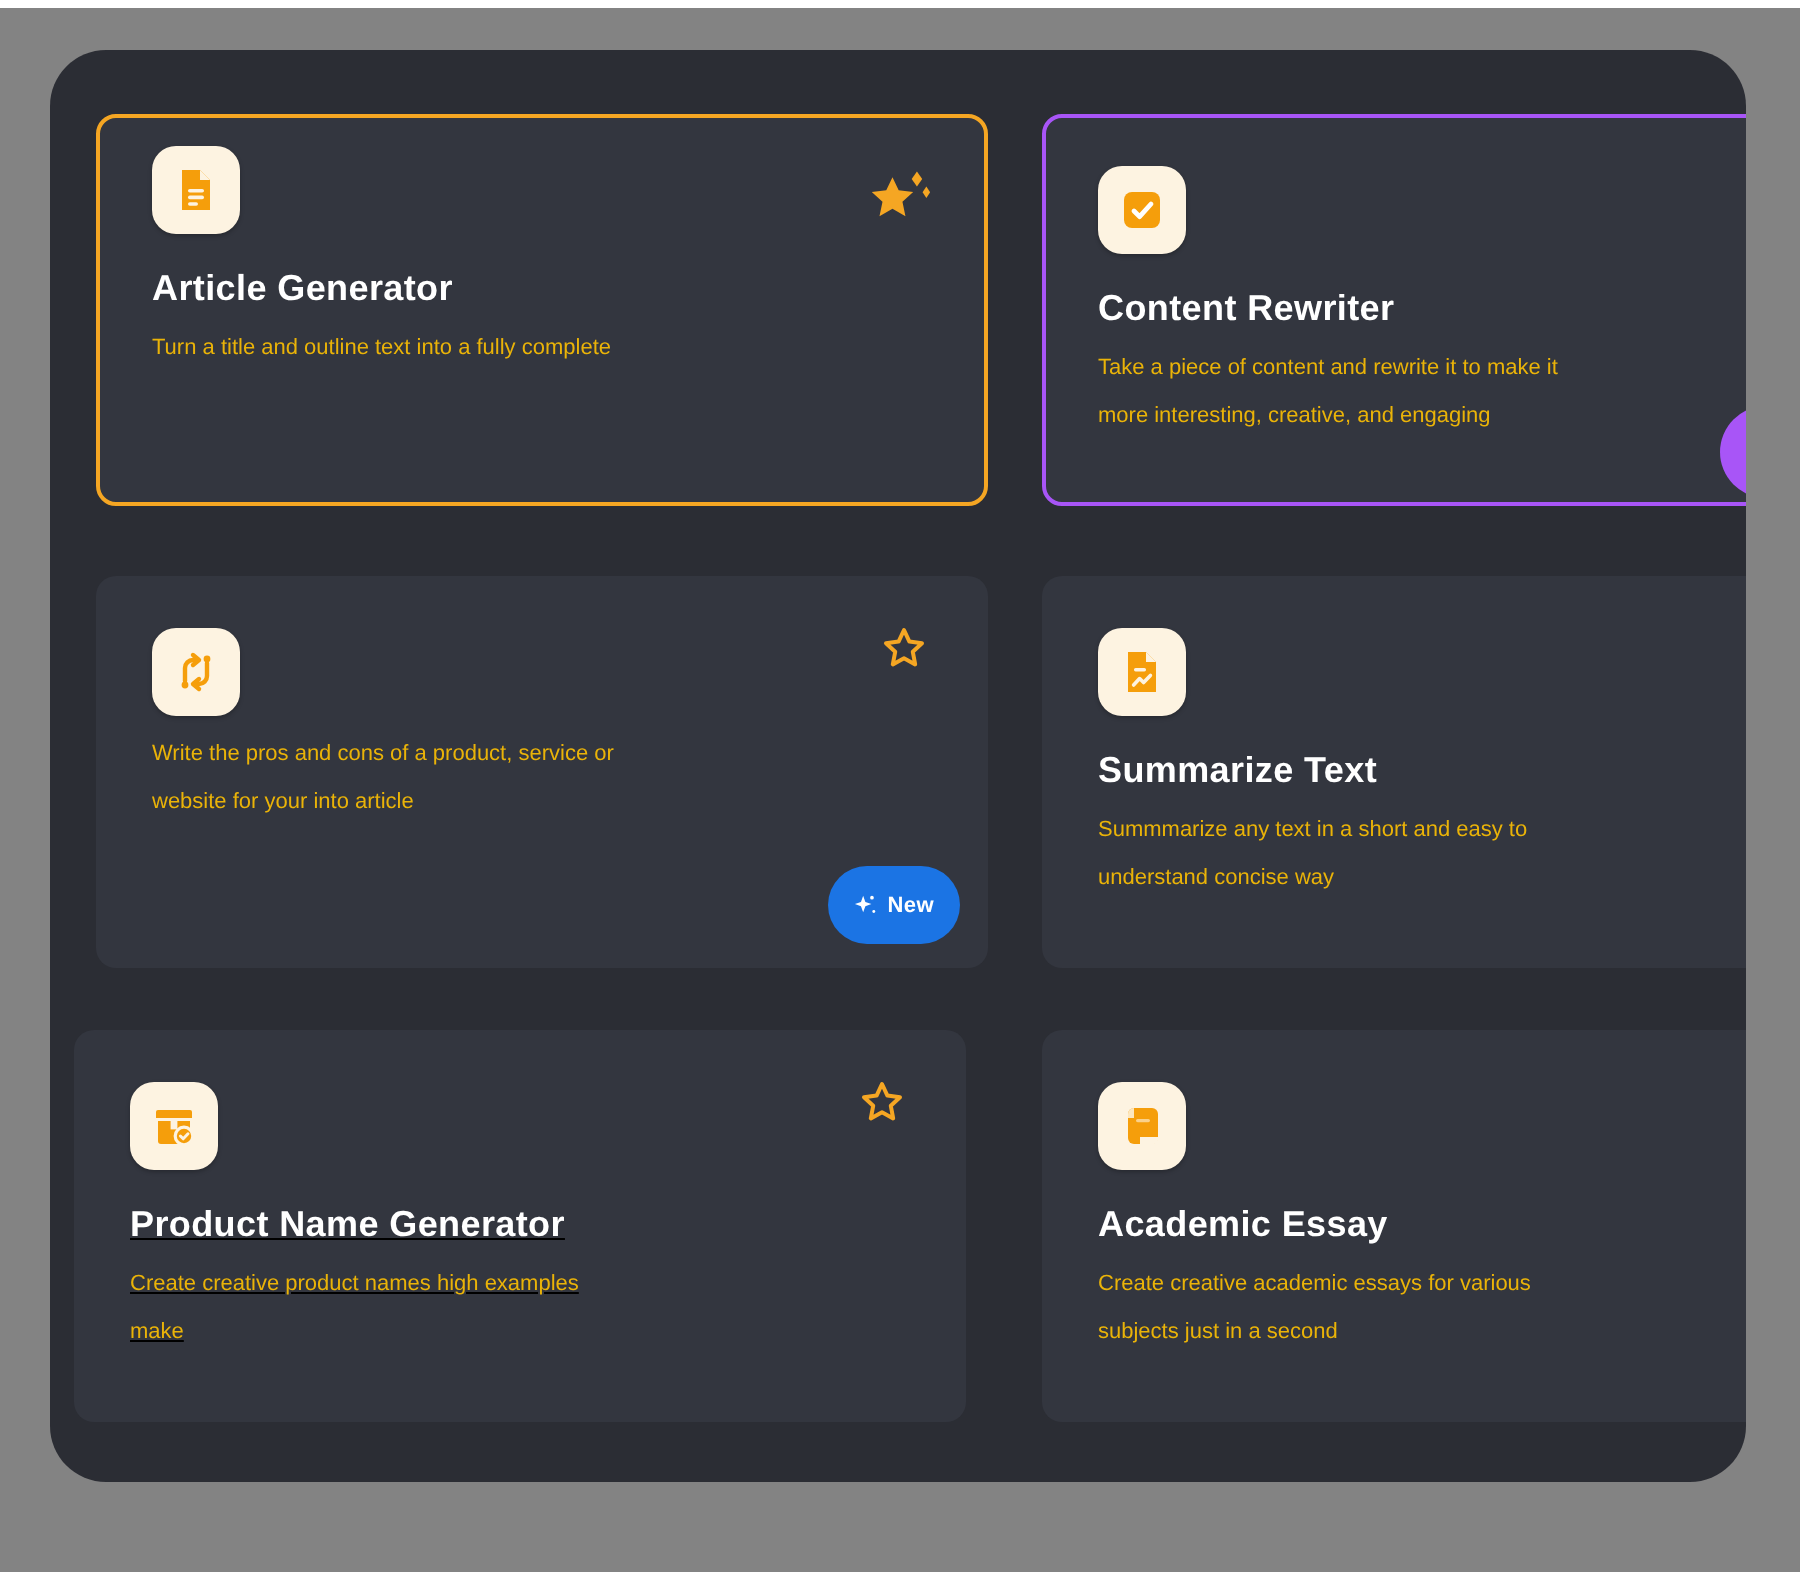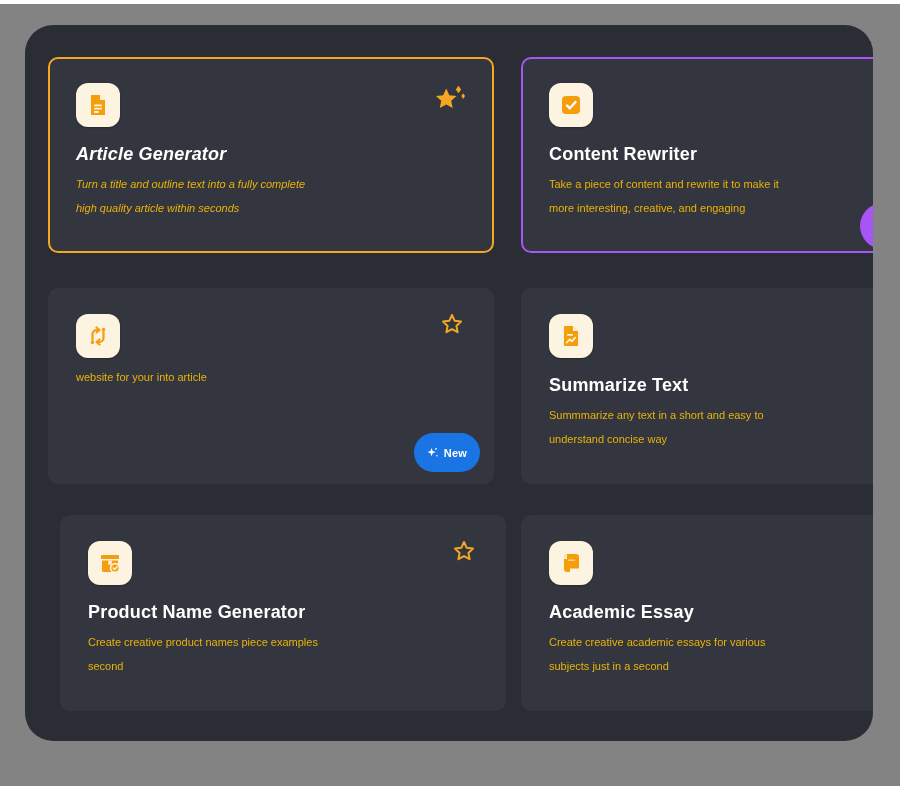--- a/index.html
+++ b/index.html
@@ -10,25 +10,25 @@
   }
   .backdrop{position:absolute;left:0;top:4px;width:900px;height:782px;background:#838383;}
   .panel{
     position:absolute;left:25px;top:25px;width:848px;height:716px;
     background:#2b2d34;border-radius:28px;overflow:hidden;
   }
   .card{
     position:absolute;width:446px;height:196px;box-sizing:border-box;
     background:#33363f;border-radius:10px;padding:26px 28px;cursor:pointer;
   }
-  .card.c0{left:23px;top:32px;border:2px solid #f5a623;padding:24px 26px;font-style:italic;}
+  .card.c0{left:23px;top:32px;border:2px solid #f5a623;padding:14px 26px;}
   .card.c1{left:496px;top:32px;border:2px solid #a855f7;padding:24px 26px;}
   .card.c2{left:23px;top:263px;}
   .card.c3{left:496px;top:263px;}
-  .card.c4{left:35px;top:490px;}
+  .card.c4{left:12px;top:490px;text-decoration:underline;}
   .card.c5{left:496px;top:490px;}
   .tile{
     width:44px;height:44px;border-radius:12px;background:#fdf3e1;
     display:flex;align-items:center;justify-content:center;
     box-shadow:0 1px 2px rgba(0,0,0,.25);
   }
   .card-title{
     margin-top:17px;font-size:18px;font-weight:700;color:#ffffff;letter-spacing:.2px;
   }
   .card-desc{margin-top:7px;}
@@ -71,21 +71,20 @@
     <button class="star-btn">
       <svg width="32" height="30" viewBox="0 0 34 30">
         <path d="M13 5 L16.3 12 L24 12.9 L18.3 18 L19.9 25.7 L13 21.8 L6.1 25.7 L7.7 18 L2 12.9 L9.7 12 Z" fill="#f5a623"></path>
         <path d="M26 2 L28.8 6 L26 10 L23.2 6 Z" fill="#f5a623"></path>
         <path d="M31 10 L33 13 L31 16 L29 13 Z" fill="#f5a623"></path>
       </svg>
     </button>
     <div class="card-title">Article Generator</div>
     <div class="card-desc">
       <div class="desc-line">Turn a title and outline text into a fully complete</div>
-      <div class="desc-line">high quality article within seconds</div>
     </div>
   </div>
 
   <div class="card c1">
     <div class="tile">
       <svg width="24" height="24" viewBox="0 0 24 24">
         <rect x="3" y="3" width="18" height="18" rx="4" fill="#f59e0b"></rect>
         <path d="M8 12.5 l2.8 2.8 L16.5 9" stroke="#ffffff" stroke-width="2.4" fill="none" stroke-linecap="round" stroke-linejoin="round"></path>
       </svg>
     </div>
@@ -109,20 +108,21 @@
         <circle cx="6.5" cy="18.5" r="1.7" fill="#f59e0b"></circle>
         <circle cx="17.5" cy="5.5" r="1.7" fill="#f59e0b"></circle>
       </svg>
     </div>
     <button class="star-btn">
       <svg width="24" height="24" viewBox="0 0 24 24">
         <path d="M12 3 L14.7 8.8 L21 9.6 L16.4 13.9 L17.6 20.2 L12 17.1 L6.4 20.2 L7.6 13.9 L3 9.6 L9.3 8.8 Z" fill="none" stroke="#f5a623" stroke-width="2" stroke-linejoin="round"></path>
       </svg>
     </button>
     <div class="card-desc">
+      <div class="desc-line">Write the pros and cons of a product, service or</div>
       <div class="desc-line">website for your into article</div>
     </div>
     <div class="new-badge">
       <svg width="11" height="11" viewBox="0 0 12 12">
         <path d="M5 1 L6.2 4.3 L9.5 5.5 L6.2 6.7 L5 10 L3.8 6.7 L0.5 5.5 L3.8 4.3 Z" fill="#ffffff"></path>
         <circle cx="9.8" cy="2" r="1" fill="#ffffff"></circle>
         <circle cx="10.8" cy="9.5" r="0.8" fill="#ffffff"></circle>
       </svg>
       <span>New</span>
     </div>
@@ -154,22 +154,22 @@
         <path d="M15.2 17 l1.4 1.4 L19 15.9" stroke="#fdf3e1" stroke-width="1.5" fill="none" stroke-linecap="round" stroke-linejoin="round"></path>
       </svg>
     </div>
     <button class="star-btn">
       <svg width="24" height="24" viewBox="0 0 24 24">
         <path d="M12 3 L14.7 8.8 L21 9.6 L16.4 13.9 L17.6 20.2 L12 17.1 L6.4 20.2 L7.6 13.9 L3 9.6 L9.3 8.8 Z" fill="none" stroke="#f5a623" stroke-width="2" stroke-linejoin="round"></path>
       </svg>
     </button>
     <div class="card-title">Product Name Generator</div>
     <div class="card-desc">
-      <div class="desc-line">Create creative product names piece examples</div>
-      <div class="desc-line">second</div>
+      <div class="desc-line">Create creative product names high examples</div>
+      <div class="desc-line">make</div>
     </div>
   </div>
 
   <div class="card c5">
     <div class="tile">
       <svg width="24" height="24" viewBox="0 0 24 24">
         <path d="M8 3 h9 a3 3 0 0 1 3 3 v12 a3 3 0 0 1 -3 3 H8 a3 3 0 0 1 -3 -3 V6 a3 3 0 0 1 3 -3 Z" fill="#f59e0b"></path>
         <path d="M5 6 a3 3 0 0 1 3 -3 v5 H5 Z" fill="#fdf3e1" opacity="0.85"></path>
         <path d="M11 21 v-3.5 h9 V19 a2 2 0 0 1 -2 2 Z" fill="#fdf3e1"></path>
         <rect x="9" y="8.5" width="7" height="1.6" rx=".8" fill="#fdf3e1" opacity="0.6"></rect>

